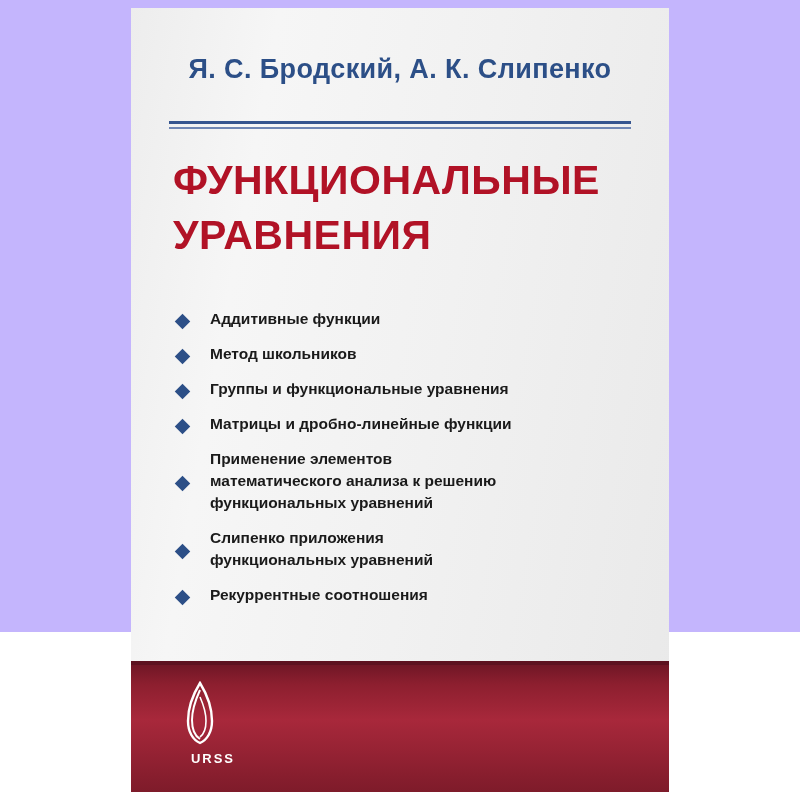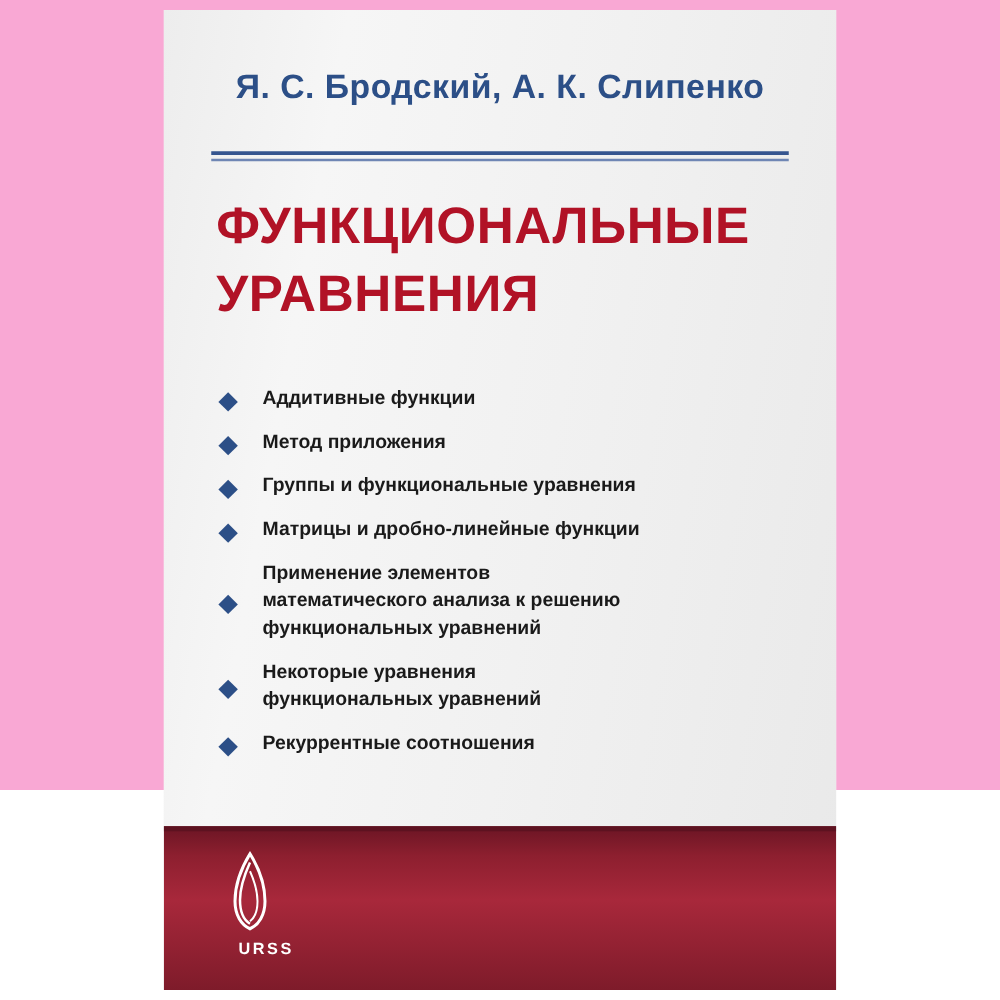--- a/index.html
+++ b/index.html
@@ -10,21 +10,21 @@
   body {
     width: 800px;
     height: 800px;
     font-family: "Liberation Sans", sans-serif;
     overflow: hidden;
   }
   .page {
     position: relative;
     width: 800px;
     height: 632px;
-    background: #f9a8d4;
+    background: #c4b5fd;
   }
   .cover {
     position: absolute;
     left: 131px;
     top: 8px;
     width: 538px;
     height: 784px;
     background: #f2f2f2;
     overflow: hidden;
   }
@@ -174,39 +174,39 @@
         <span class="line2">УРАВНЕНИЯ</span>
       </div>
 
       <div class="bullets">
         <div class="bullet">
           <span class="diamond"></span>
           <span class="bullet-text">Аддитивные функции</span>
         </div>
         <div class="bullet">
           <span class="diamond"></span>
-          <span class="bullet-text">Метод приложения</span>
+          <span class="bullet-text">Метод школьников</span>
         </div>
         <div class="bullet">
           <span class="diamond"></span>
           <span class="bullet-text">Группы и функциональные уравнения</span>
         </div>
         <div class="bullet">
           <span class="diamond"></span>
           <span class="bullet-text">Матрицы и дробно-линейные функции</span>
         </div>
         <div class="bullet">
           <span class="diamond"></span>
           <span class="bullet-text" style="white-space: pre-line;">Применение элементов
 математического анализа к решению
 функциональных уравнений</span>
         </div>
         <div class="bullet">
           <span class="diamond"></span>
-          <span class="bullet-text" style="white-space: pre-line;">Некоторые уравнения
+          <span class="bullet-text" style="white-space: pre-line;">Слипенко приложения
 функциональных уравнений</span>
         </div>
         <div class="bullet">
           <span class="diamond"></span>
           <span class="bullet-text">Рекуррентные соотношения</span>
         </div>
       </div>
 
       <div class="footer-band">
         <div class="publisher">

